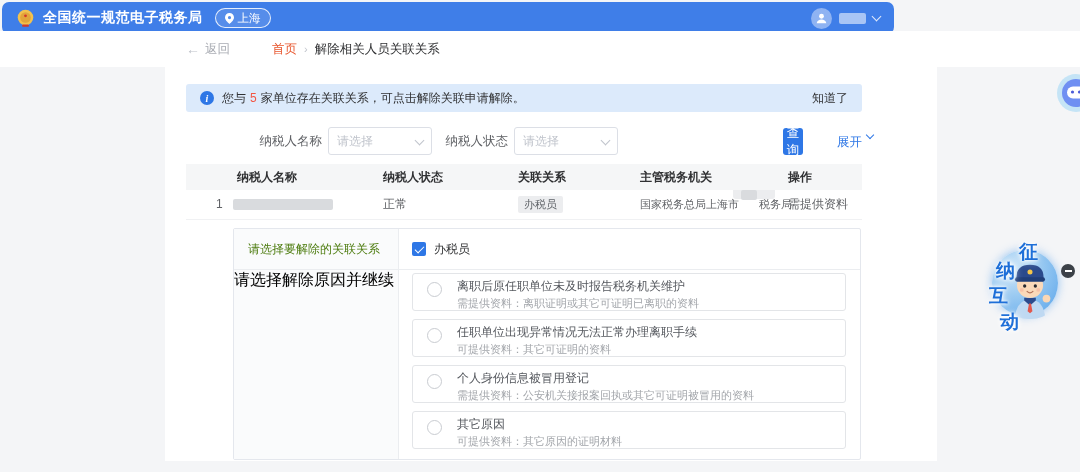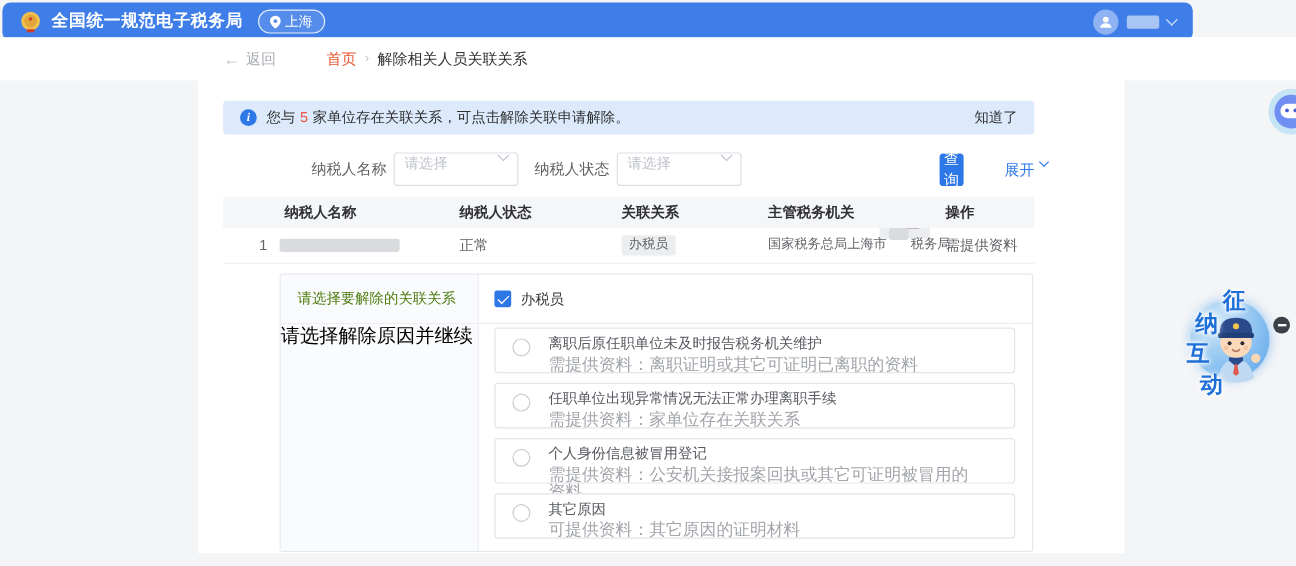--- a/index.html
+++ b/index.html
@@ -7,21 +7,21 @@
   body{
     width:1080px;height:472px;overflow:hidden;position:relative;
     background:#F4F5F7;
     font-family:"Liberation Sans","DejaVu Sans",sans-serif;
     -webkit-font-smoothing:antialiased;
   }
   .abs{position:absolute;}
 
   
   .app-header{
-    left:2px;top:2px;width:992px;height:27px;border-radius:7px;
+    left:2px;top:2px;width:892px;height:27px;border-radius:7px;
     background:#3F7EE8;display:flex;align-items:center;padding:16px 14px;box-sizing:border-box;
   }
   .emblem{width:19px;height:19px;margin-right:8px;flex:0 0 auto;}
   .app-title{color:#FFFFFF;font-size:14px;font-weight:bold;letter-spacing:.5px;}
   .loc-pill{
     margin-left:12px;display:inline-flex;align-items:center;gap:4px;
     border:1px solid rgba(255,255,255,.85);border-radius:11px;height:18px;
     padding:0 9px;color:#fff;font-size:11.5px;background:rgba(255,255,255,.12);cursor:pointer;
   }
   .header-right{margin-left:auto;display:flex;align-items:center;gap:7px;cursor:pointer;}
@@ -56,21 +56,21 @@
     font-size:10px;font-weight:bold;display:flex;align-items:center;justify-content:center;
     margin-right:8px;flex:0 0 auto;font-family:"Liberation Serif",serif;font-style:italic;
   }
   .banner-count{color:#F25643;margin:0 4px;}
   .banner-dismiss{margin-left:auto;color:#303133;cursor:pointer;}
 
   
   .f-label{font-size:12.5px;color:#606266;line-height:28px;text-align:right;}
   .select{
     height:28px;border:1px solid #DCDFE6;border-radius:3px;background:#fff;box-sizing:border-box;
-    display:flex;align-items:flex-start;padding:0 8px;font-size:12px;color:#C0C4CC;cursor:pointer;
+    display:flex;align-items:center;padding:0 8px;font-size:12px;color:#C0C4CC;cursor:pointer;
   }
   .select .chev-gray{border-color:#C0C4CC;margin-left:auto;margin-top:-2px;}
   .btn{border:none;border-radius:3px;font-size:12.5px;height:27px;cursor:pointer;
        display:inline-flex;align-items:center;justify-content:center;box-sizing:border-box;
        font-family:"Liberation Sans","DejaVu Sans",sans-serif;}
   .btn-reset{background:#ECEDEF;color:#303133;width:42px;}
   .btn-search{background:#2E77E6;color:#fff;width:20px;}
   .expand-link{color:#2E77E6;font-size:12.5px;display:flex;align-items:flex-start;gap:5px;cursor:pointer;}
   .chev-blue{border-color:#2E77E6;width:5px;height:5px;margin-top:-2px;}
 
@@ -96,21 +96,21 @@
   .checkbox{width:14px;height:14px;border-radius:2px;background:#2E77E6;position:relative;cursor:pointer;flex:0 0 auto;}
   .checkbox .check-icon{position:absolute;left:4.5px;top:1.5px;width:4px;height:8px;border-right:1.6px solid #fff;border-bottom:1.6px solid #fff;transform:rotate(45deg);}
   .cb-label{font-size:12px;color:#303133;}
   .options{position:absolute;left:178px;top:44px;width:434px;}
   .opt{
     position:relative;border:1px solid #E3E5E8;border-radius:3px;height:38px;margin-bottom:8px;
     box-sizing:border-box;padding:5px 28px 0 44px;cursor:pointer;background:#fff;
   }
   .radio{position:absolute;left:14px;top:8px;width:13px;height:13px;border:1px solid #C9CCD1;border-radius:50%;background:#fff;}
   .opt-title{font-size:12px;color:#55585E;line-height:15px;}
-  .opt-desc{font-size:14px;color:#A2A5AA;line-height:14px;margin-top:2px;}
+  .opt-desc{font-size:11px;color:#A2A5AA;line-height:14px;margin-top:2px;}
 
   
   .chat-fab{left:1056px;top:73px;width:40px;height:40px;cursor:pointer;}
   .iw{left:975px;top:233px;width:112px;height:118px;}
   .iw-circle{position:absolute;left:17px;top:17px;width:66px;height:66px;border-radius:50%;
      background:radial-gradient(circle at 32% 28%,#CFE7F9 0%,#9CCBF2 40%,#57A3EA 100%);
      box-shadow:0 0 10px rgba(120,180,240,.8);}
   .iw-officer{position:absolute;left:24px;top:20px;width:62px;height:66px;overflow:hidden;border-radius:0 0 30px 30px;}
   .glow-char{position:absolute;font-size:19px;font-weight:bold;color:#1E6FD8;
      text-shadow:0 0 3px #fff,0 0 5px #fff,0 0 8px rgba(255,255,255,.95);line-height:1;}
@@ -224,21 +224,21 @@
   </div>
   <div class="options">
     <div class="opt">
       <span class="radio"></span>
       <div class="opt-title">离职后原任职单位未及时报告税务机关维护</div>
       <div class="opt-desc">需提供资料：离职证明或其它可证明已离职的资料</div>
     </div>
     <div class="opt">
       <span class="radio"></span>
       <div class="opt-title">任职单位出现异常情况无法正常办理离职手续</div>
-      <div class="opt-desc">需提供资料：家单位存在关联关系</div>
+      <div class="opt-desc">可提供资料：其它可证明的资料</div>
     </div>
     <div class="opt">
       <span class="radio"></span>
       <div class="opt-title">个人身份信息被冒用登记</div>
       <div class="opt-desc">需提供资料：公安机关接报案回执或其它可证明被冒用的资料</div>
     </div>
     <div class="opt">
       <span class="radio"></span>
       <div class="opt-title">其它原因</div>
       <div class="opt-desc">可提供资料：其它原因的证明材料</div>

